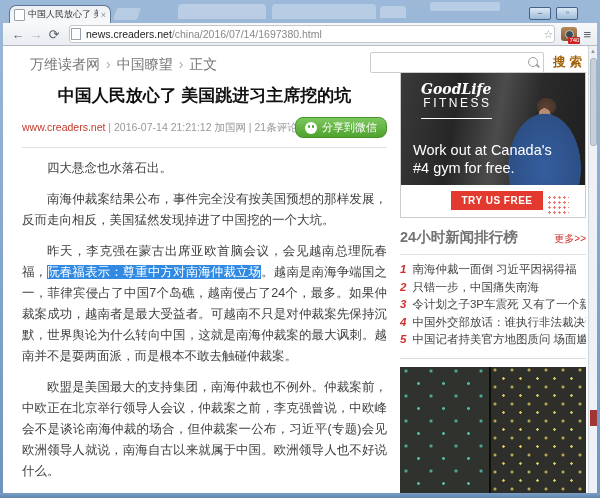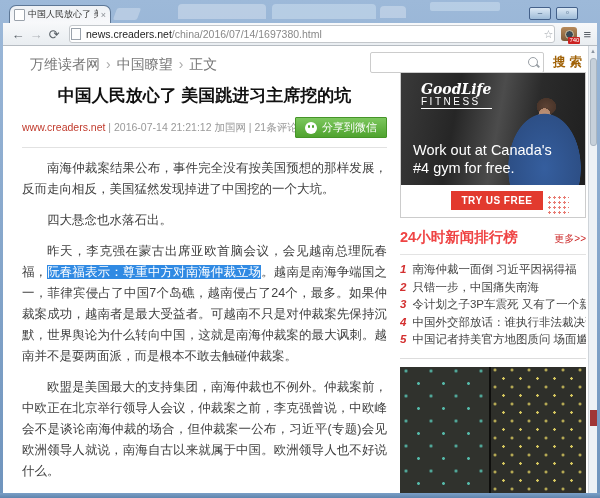--- a/index.html
+++ b/index.html
@@ -61,21 +61,21 @@
   .searchbtn{position:absolute;left:550px;top:8px;font-size:12.5px;font-weight:bold;color:#a16207;
              letter-spacing:4px;}
 
   
   .article{position:absolute;left:19px;top:32px;width:365px;height:415px;overflow:hidden;}
   .a-title{font-size:17px;font-weight:bold;color:#111;text-align:center;margin:6px 0 10px;}
   .meta{font-size:10.5px;color:#999;white-space:nowrap;overflow:hidden;}
   .meta .src{color:#c0392b;}
   .meta-row{display:flex;align-items:center;border-bottom:1px solid #e2e2e2;padding-bottom:9px;}
   .wechat{margin-left:auto;background:linear-gradient(#7cc75e,#4fa32e);border:1px solid #459428;
-          border-radius:1px;color:#fff;font-size:11px;height:19px;display:flex;
+          border-radius:8px;color:#fff;font-size:11px;height:19px;display:flex;
           align-items:center;padding:0 9px;white-space:nowrap;}
   .wc-ico{width:12px;height:12px;background:#fff;border-radius:50%;margin-right:5px;position:relative;}
   .wc-ico:after{content:"";position:absolute;left:2.5px;top:3.5px;width:2.5px;height:2.5px;
                 border-radius:50%;background:#4fa32e;box-shadow:4px 0 0 #4fa32e;}
   .body-txt p{font-size:12.5px;line-height:21px;color:#3f3f3f;text-align:justify;
               text-indent:2em;margin:10px 0;}
   .body-txt h3{font-size:13px;color:#222;margin:14px 0 6px;text-indent:2em;}
   .sel{background:#308ae3;color:#fff;}
 
   
@@ -83,34 +83,34 @@
   .adbox{border:1px solid #ccc;width:186px;height:146px;box-sizing:border-box;background:#fff;}
   .adphoto{height:112px;background:
      radial-gradient(60px 90px at 78% 85%,#355e9e 0%,#2d4f86 60%,transparent 61%),
      radial-gradient(10px 12px at 78% 38%,#c09378 0%,#b3886e 60%,transparent 62%),
      radial-gradient(16px 14px at 79% 30%,#5c4234 0%,#4a352a 60%,transparent 62%),
      linear-gradient(100deg,#3a3a3a 0%,#262626 30%,#4c4c4c 52%,#2b2b2b 70%,#1f1f1f 100%);
      position:relative;overflow:hidden;}
   .adlogo{position:absolute;left:20px;top:9px;color:#fff;}
   .adlogo .l1{font-family:"DejaVu Serif","Liberation Serif",serif;font-style:italic;
               font-weight:bold;font-size:14px;line-height:14px;}
-  .adlogo .l2{font-size:10px;letter-spacing:2.5px;border-bottom:1px solid #fff;padding-bottom:1px;}
+  .adlogo .l2{font-size:12px;letter-spacing:2.5px;border-bottom:1px solid #fff;padding-bottom:8px;text-align:right;}
   .adhead{position:absolute;left:12px;bottom:8px;color:#fff;font-weight:normal;font-size:14.5px;
           line-height:18px;}
   .adcta-row{height:32px;position:relative;}
   .adcta{position:absolute;left:50px;top:6px;width:92px;height:19px;background:#e23a2e;
          color:#fff;font-size:10px;font-weight:bold;letter-spacing:.5px;text-align:center;
          line-height:19px;}
   .halftone{position:absolute;left:146px;top:10px;width:22px;height:19px;
             background-image:radial-gradient(#e87b72 1px,transparent 1.4px);
             background-size:5px 5px;}
 
   .rank{margin-top:10px;}
   .rank-head{display:flex;align-items:baseline;border-bottom:1px solid #e3e3e3;padding-bottom:7px;}
-  .rank-title{font-size:14.5px;font-weight:bold;color:#ef4444;}
+  .rank-title{font-size:14.5px;font-weight:bold;color:#737373;}
   .rank-more{margin-left:auto;font-size:10px;color:#cc2b2b;}
   .rank-list{margin-top:6px;}
   .rank-item{font-size:11.5px;color:#444;line-height:17.5px;white-space:nowrap;
              overflow:hidden;}
   .rank-item .no{color:#d32f2f;font-weight:bold;font-style:italic;margin-right:6px;}
   .rank-sep{border-top:1px solid #ddd;margin:9px 0 8px;}
 
   .dotpanels{display:flex;height:152px;}
   .dp-left{width:89px;background-color:#30322d;border-right:2px solid #0e0e0c;
      background-image:radial-gradient(#55b9a9 1.1px,transparent 1.7px),
@@ -182,22 +182,22 @@
   <div class="article">
     <div class="a-title">中国人民放心了 美国跳进习主席挖的坑</div>
     <div class="meta-row">
       <span class="meta"><span class="src">www.creaders.net</span><span> | 2016-07-14 21:21:12  加国网 | 21条评论 | 查看/发表评论 ▾</span></span>
       <span class="wechat">
         <span class="wc-ico"></span>
         <span>分享到微信</span>
       </span>
     </div>
     <div class="body-txt">
+      <p>四大悬念也水落石出。</p>
       <p>南海仲裁案结果公布，事件完全没有按美国预想的那样发展，反而走向相反，美国猛然发现掉进了中国挖的一个大坑。</p>
-      <p>四大悬念也水落石出。</p>
       <p><span>昨天，李克强在蒙古出席亚欧首脑会议，会见越南总理阮春福，</span><span class="sel">阮春福表示：尊重中方对南海仲裁立场</span><span>。越南是南海争端国之一，菲律宾侵占了中国7个岛礁，越南侵占了24个，最多。如果仲裁案成功，越南者是最大受益者。可越南不只是对仲裁案先保持沉默，世界舆论为什么转向中国，这就是南海仲裁案的最大讽刺。越南并不是耍两面派，而是根本不敢去触碰仲裁案。</span></p>
       <p>欧盟是美国最大的支持集团，南海仲裁也不例外。仲裁案前，中欧正在北京举行领导人会议，仲裁案之前，李克强曾说，中欧峰会不是谈论南海仲裁的场合，但仲裁案一公布，习近平(专题)会见欧洲领导人就说，南海自古以来就属于中国。欧洲领导人也不好说什么。</p>
 
     </div>
   </div>
 
   <div class="sidebar">
     <div class="adbox">
       <div class="adphoto">
         <div class="adlogo">

